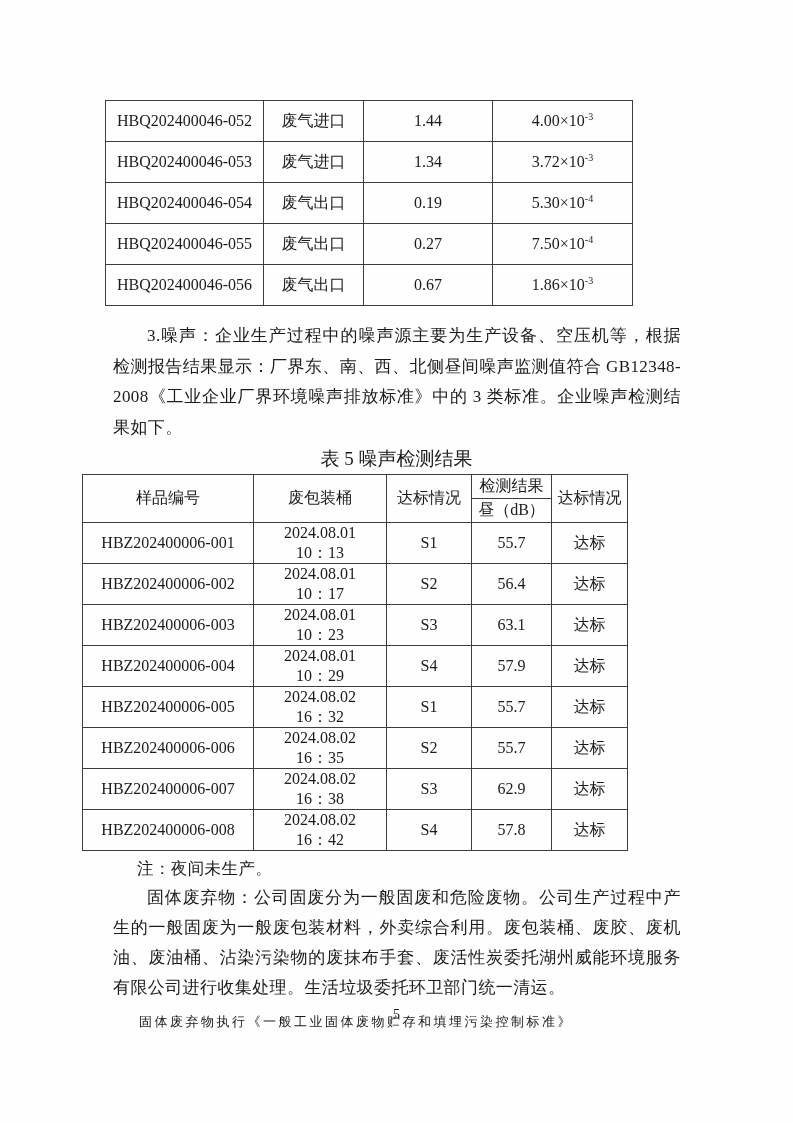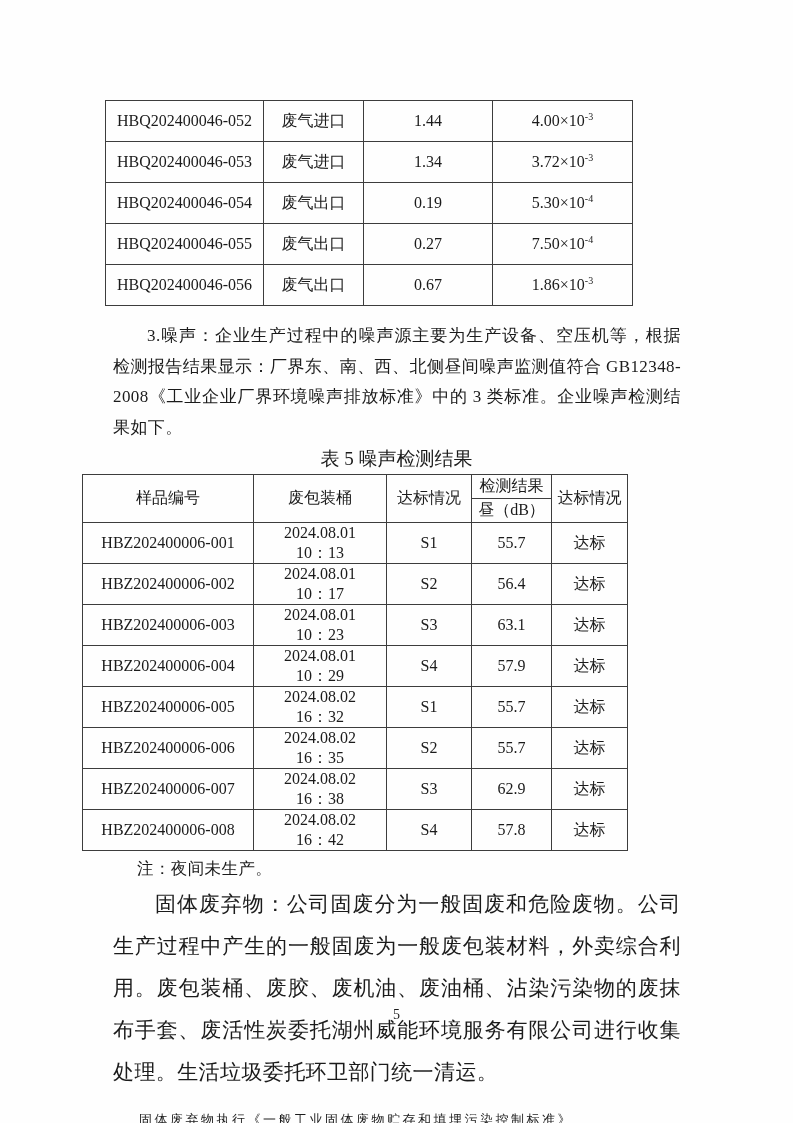--- a/index.html
+++ b/index.html
@@ -56,23 +56,23 @@
   .noise-table .data-row td{height:40px;}
   .date-cell div{line-height:20px;}
 
   .note-line{
     margin:4px 112px 0 137px;
     font-size:16.5px;
     line-height:28px;
     letter-spacing:0.4px;
   }
   .solid-text{
-    margin:0 112px 12px 113px;
-    font-size:21px;
-    line-height:42px;
+    margin:0 112px 4px 113px;
+    font-size:17px;
+    line-height:30px;
     text-align:justify;
     text-indent:2em;
     letter-spacing:0.4px;
   }
   .spread-text{
     margin:1px 112px 16px 113px;
     font-size:13px;
     line-height:30px;
     text-indent:2em;
     letter-spacing:2.5px;

